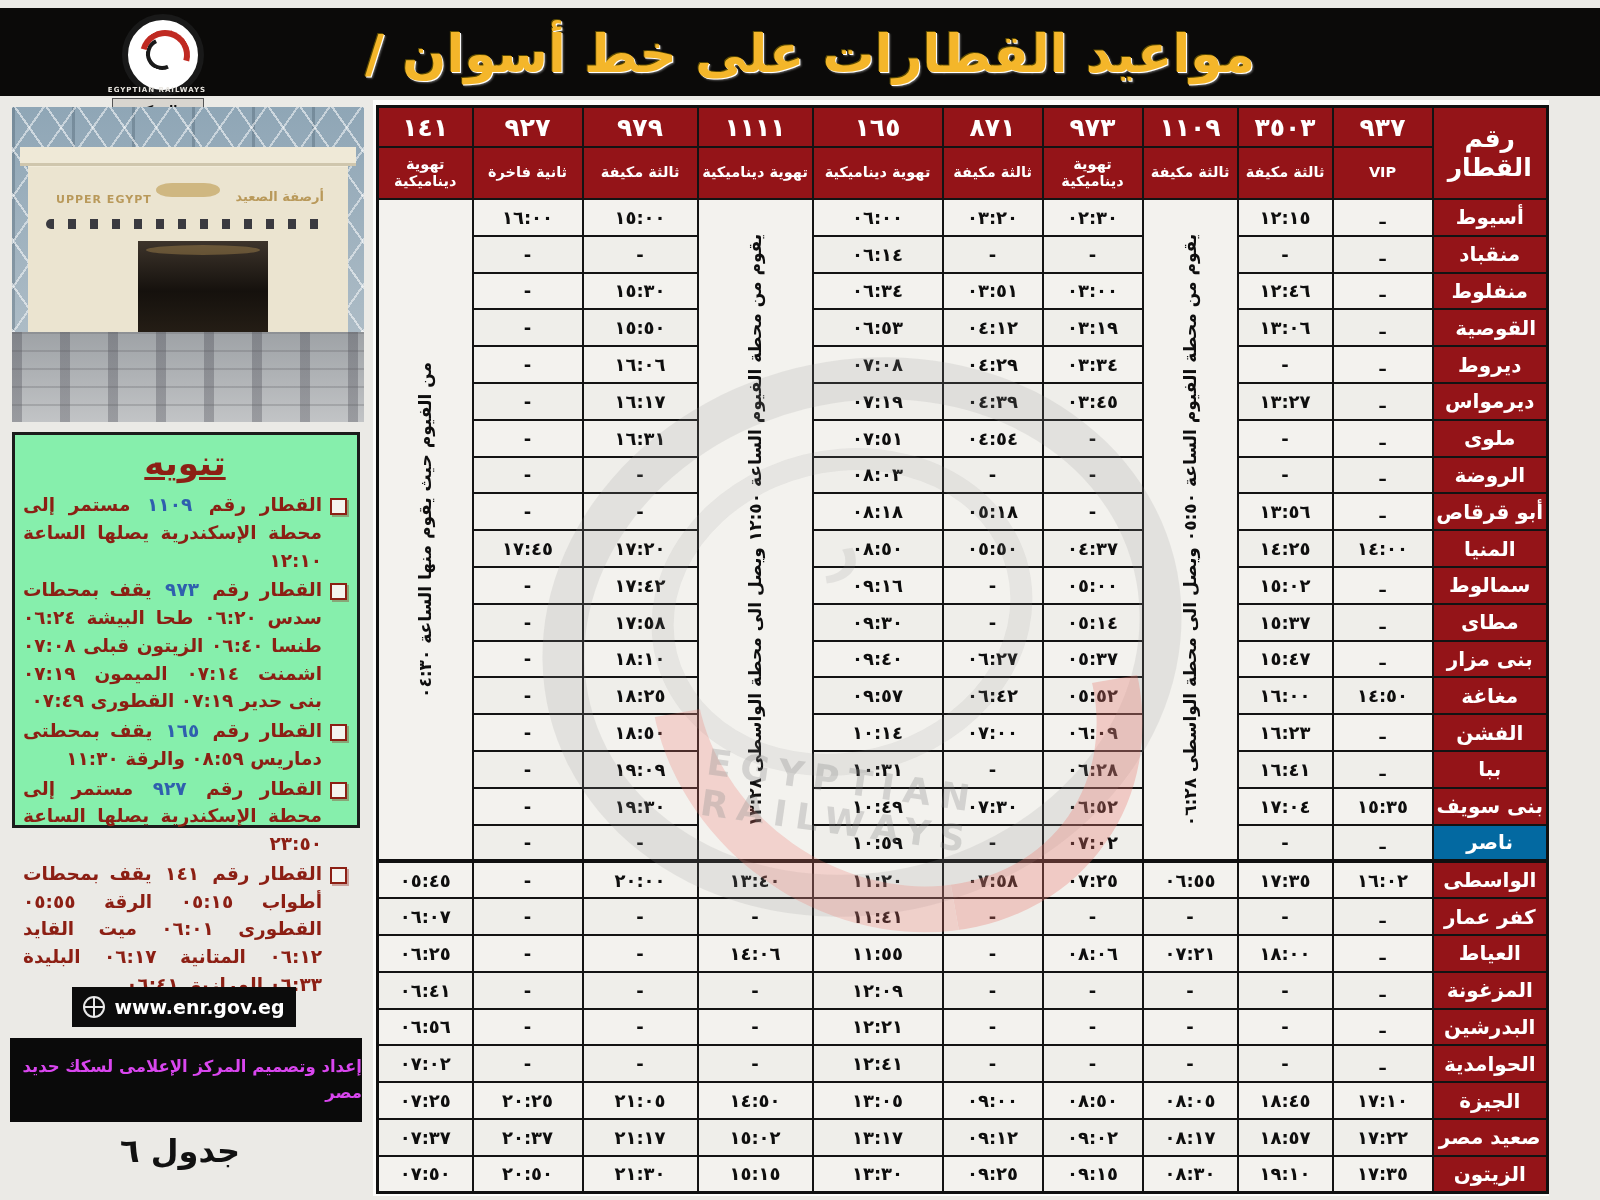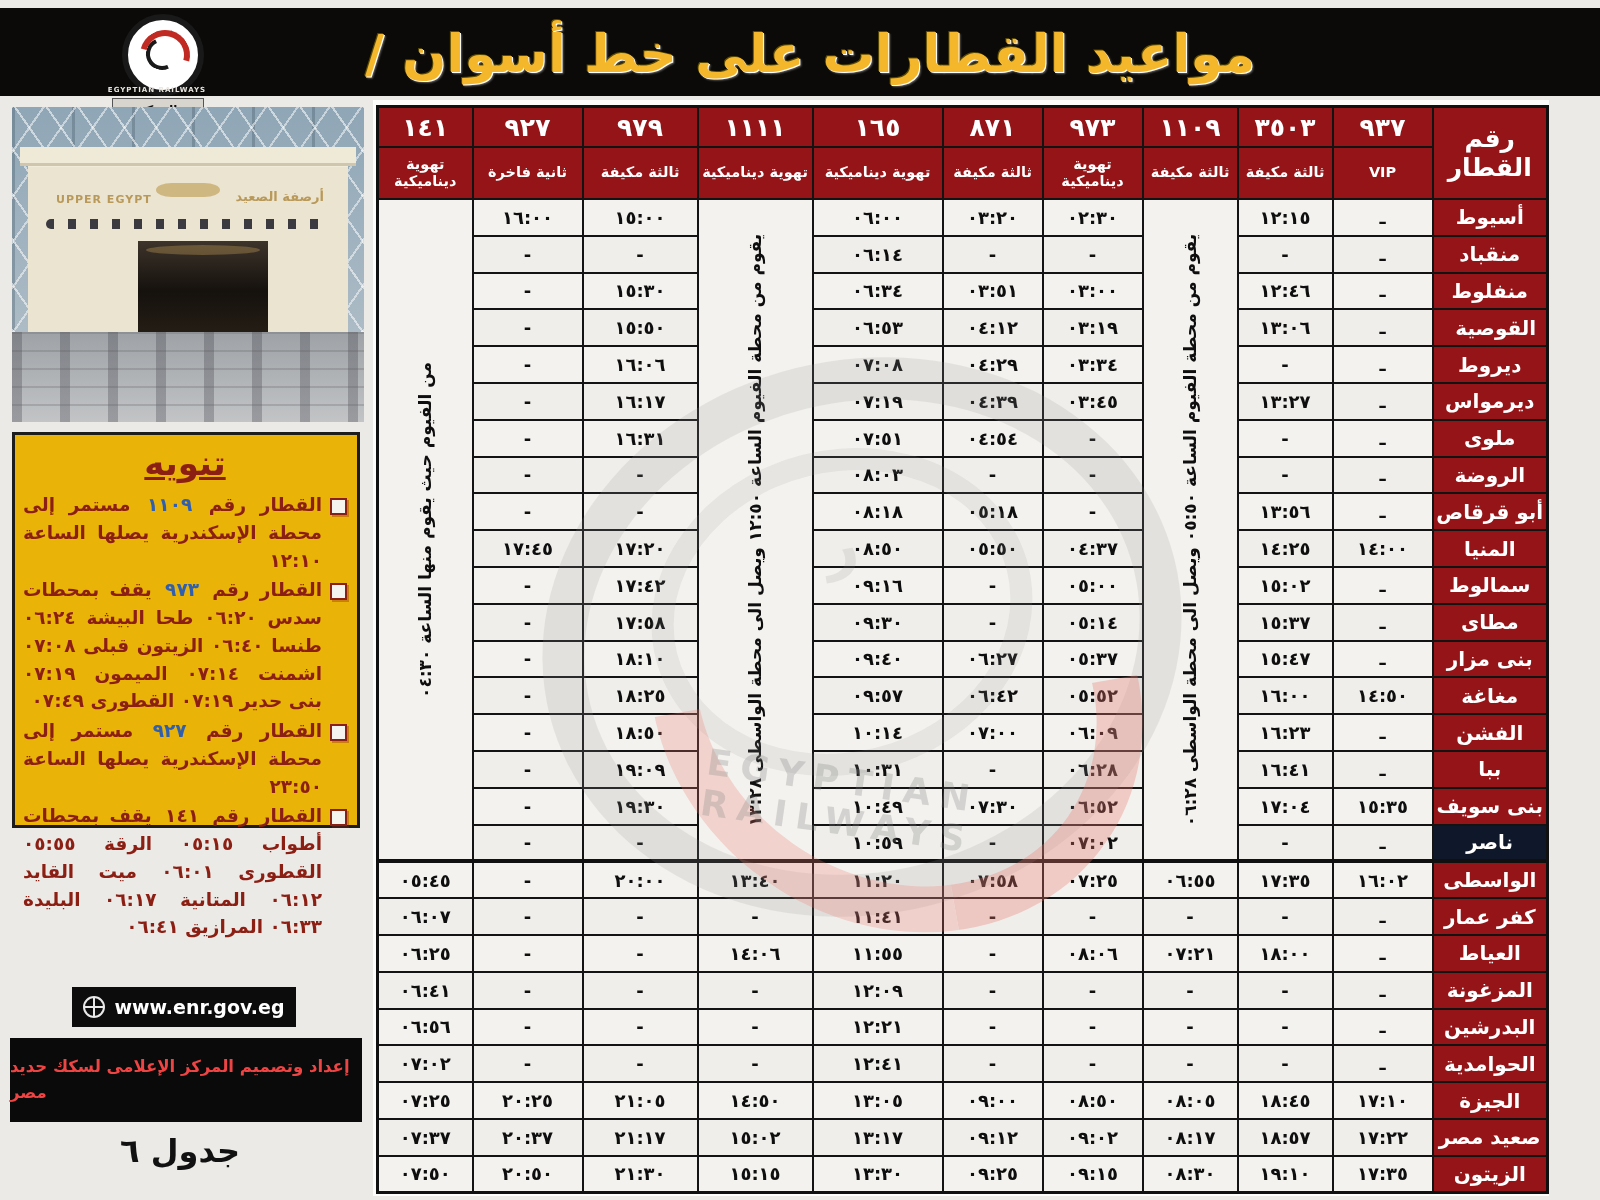--- a/index.html
+++ b/index.html
@@ -40,41 +40,41 @@
     background:repeating-linear-gradient(90deg,#3a3a40 0 8px,transparent 8px 22px);border-radius:5px;}
   .gate-open{position:absolute;left:110px;top:74px;width:130px;height:91px;
     background:linear-gradient(#3d342b 0%,#15110d 55%,#241d15 100%);}
   .gate-glow{position:absolute;left:118px;top:78px;width:114px;height:10px;background:rgba(200,160,90,.35);border-radius:50%;}
   .floor{position:absolute;left:0;top:225px;width:352px;height:90px;
     background:
       repeating-linear-gradient(180deg,rgba(90,90,95,.25) 0 2px,transparent 2px 18px),
       repeating-linear-gradient(90deg,rgba(60,60,70,.3) 0 10px,transparent 10px 48px),
       linear-gradient(#9ea2a6,#c2c4c6);}
 
-  .notice{position:absolute;left:12px;top:432px;width:348px;height:396px;background:#eab308;
+  .notice{position:absolute;left:12px;top:432px;width:348px;height:396px;background:#86efac;
     border:3px solid #1c1c1c;box-sizing:border-box;padding:6px 10px 0 8px;}
   .notice-title{text-align:center;font-size:34px;font-weight:bold;color:#8c1f14;
     text-decoration:underline;margin:2px 0 8px 0;}
   .bullet{display:flex;gap:8px;margin-bottom:2px;color:#8c1f14;font-weight:bold;font-size:18.5px;
     line-height:1.5;text-align:justify;}
   .bullet .box{flex:0 0 13px;width:13px;height:13px;border:2.5px solid #8c1f14;margin-top:7px;background:#f4f3ee;
     box-shadow:2px 2px 0 rgba(140,31,20,.35);}
   .bullet .num{padding:0 3px;}
 
   .webbox{position:absolute;left:72px;top:987px;width:224px;height:40px;background:#0c0c0c;
     display:flex;align-items:center;justify-content:center;gap:9px;direction:ltr;}
   .globe{width:22px;height:22px;border-radius:50%;border:2px solid #e8e8e8;position:relative;box-sizing:border-box;
     background:
       linear-gradient(90deg,transparent 45%,#e8e8e8 45% 55%,transparent 55%),
       linear-gradient(0deg,transparent 45%,#e8e8e8 45% 55%,transparent 55%);}
   .weburl{color:#fff;font-size:19px;font-weight:bold;font-family:"DejaVu Sans",sans-serif;}
 
   .credit{position:absolute;left:10px;top:1038px;width:352px;height:84px;background:#0a0a0a;
     display:flex;flex-direction:column;align-items:center;justify-content:center;}
-  .credit div{color:#ef4444;font-size:16.5px;font-weight:bold;line-height:1.55;text-align:left;}
+  .credit div{color:#d946ef;font-size:16.5px;font-weight:bold;line-height:1.55;text-align:right;}
 
   .sheet-label{position:absolute;left:60px;top:1132px;width:240px;text-align:center;
     font-size:32px;font-weight:bold;color:#111;}
 
   
   .table-wrap{position:absolute;left:373px;top:100px;width:1176px;height:1096px;background:#fdfdfb;padding-top:5px;box-sizing:border-box;}
   table.tt{border-collapse:collapse;table-layout:fixed;width:1170px;border:3px solid #101010;direction:rtl;}
   .tt th,.tt td{border:2px solid #131313;padding:0;text-align:center;vertical-align:middle;overflow:hidden;}
   .tt thead th{background:#941418;color:#fff;}
   .tt .corner{font-size:23px;font-weight:bold;}
@@ -137,20 +137,24 @@
   <div class="notice">
     <div class="notice-title">تنويه</div>
     <div id="bullets">
         <div class="bullet">
           <span class="box"></span>
           <span>القطار رقم <span class="num" style="color: rgb(47, 95, 174);">١١٠٩</span> مستمر إلى محطة الإسكندرية يصلها الساعة ١٢:١٠</span>
         </div>
         <div class="bullet">
           <span class="box"></span>
           <span>القطار رقم <span class="num" style="color: rgb(47, 95, 174);">٩٧٣</span> يقف بمحطات سدس ٠٦:٢٠ طحا البيشة ٠٦:٢٤ طنسا ٠٦:٤٠ الزيتون قبلى ٠٧:٠٨ اشمنت ٠٧:١٤ الميمون ٠٧:١٩ بنى حدير ٠٧:١٩ القطورى ٠٧:٤٩</span>
+        </div>
+        <div class="bullet">
+          <span class="box"></span>
+          <span>القطار رقم <span class="num" style="color: rgb(47, 95, 174);">١٦٥</span> يقف بمحطتى دماريس ٠٨:٥٩ والرقة ١١:٣٠</span>
         </div>
         <div class="bullet">
           <span class="box"></span>
           <span>القطار رقم <span class="num" style="color: rgb(47, 95, 174);">٩٢٧</span> مستمر إلى محطة الإسكندرية يصلها الساعة ٢٣:٥٠</span>
         </div>
         <div class="bullet">
           <span class="box"></span>
           <span>القطار رقم <span class="num" style="color: rgb(140, 31, 20);">١٤١</span> يقف بمحطات أطواب ٠٥:١٥ الرقة ٠٥:٥٥ القطورى ٠٦:٠١ ميت القايد ٠٦:١٢ المتانية ٠٦:١٧ البليدة ٠٦:٣٣ المرازيق ٠٦:٤١</span>
         </div>
       </div>
@@ -383,21 +387,21 @@
             <th class="station" style="background: rgb(148, 20, 24);">بنى سويف</th>
             <td>١٥:٣٥</td>
             <td>١٧:٠٤</td>
             <td>٠٦:٥٢</td>
             <td>٠٧:٣٠</td>
             <td>١٠:٤٩</td>
             <td>١٩:٣٠</td>
             <td>-</td>
           </tr>
           <tr>
-            <th class="station" style="background: #0f172a;">ناصر</th>
+            <th class="station" style="background: #0369a1;">ناصر</th>
             <td>ـ</td>
             <td>-</td>
             <td>٠٧:٠٢</td>
             <td>-</td>
             <td>١٠:٥٩</td>
             <td>-</td>
             <td>-</td>
           </tr>
           <tr class="sep">
             <th class="station" style="background: rgb(148, 20, 24);">الواسطى</th>

